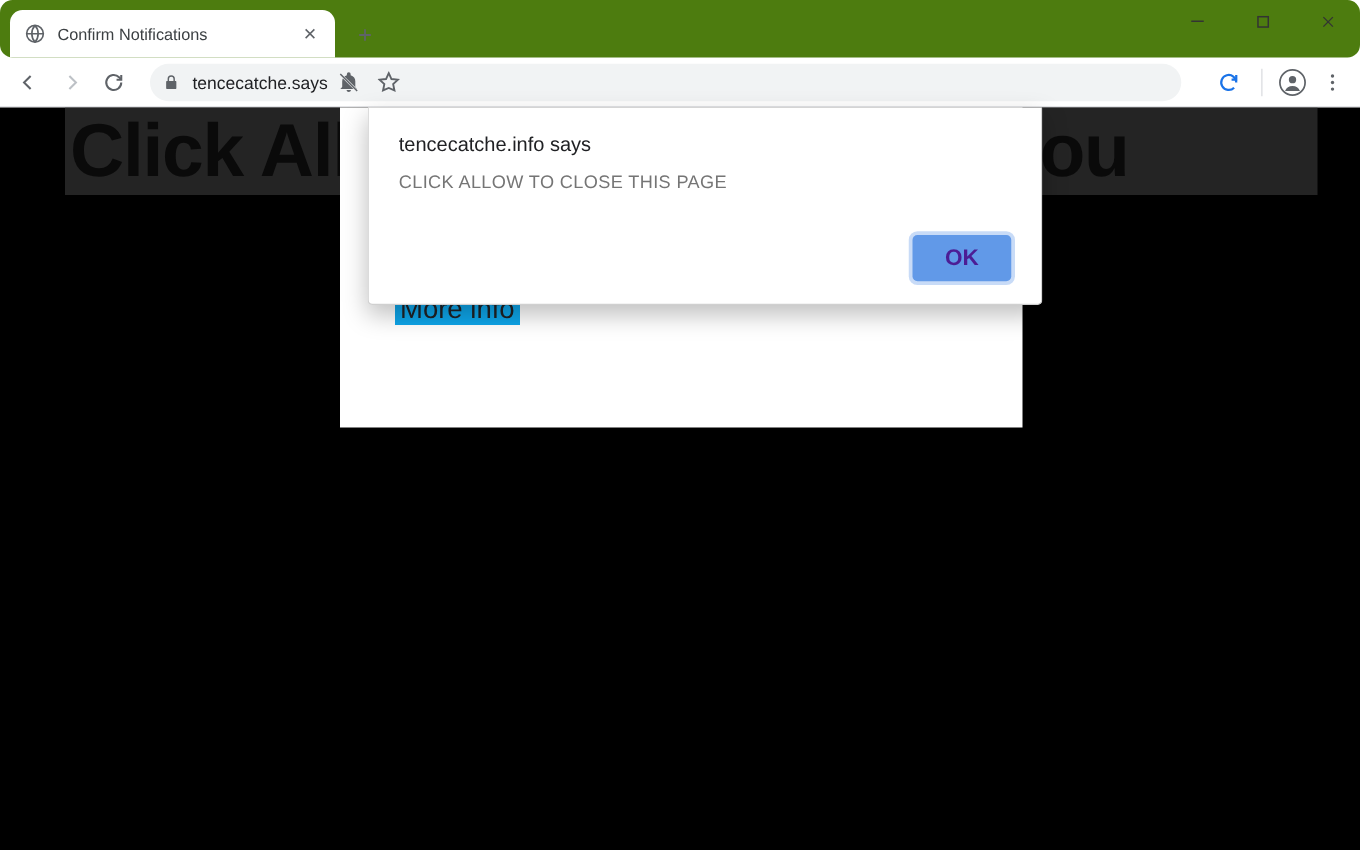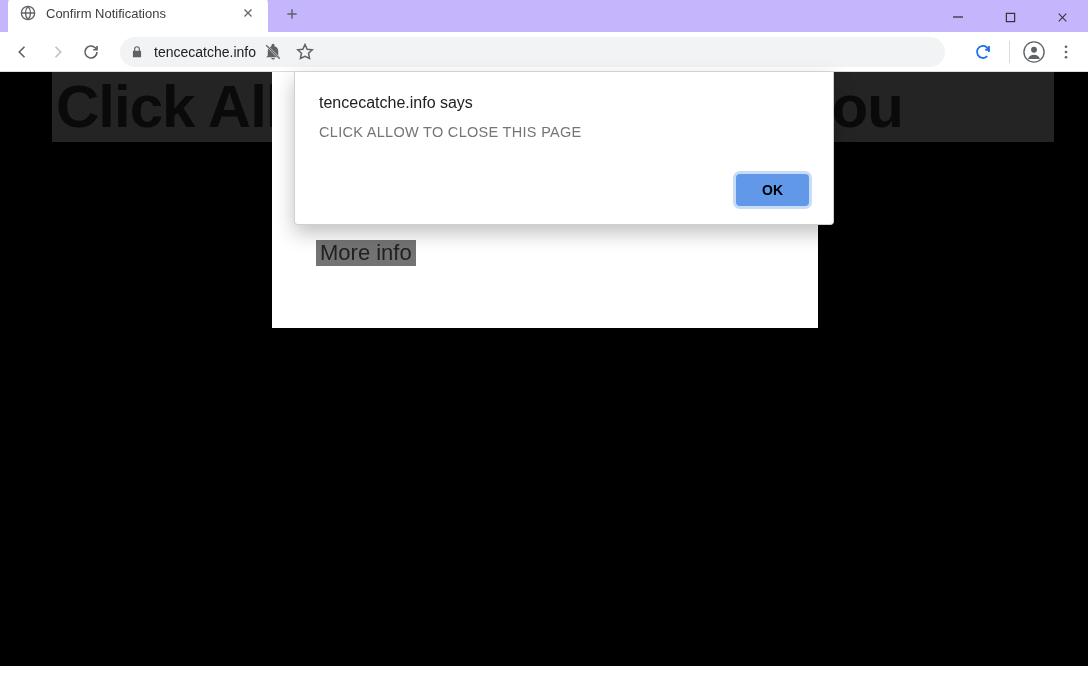--- a/index.html
+++ b/index.html
@@ -1,19 +1,19 @@
 <!DOCTYPE html>
 <html><head>
 <meta charset="utf-8">
 <style>
   * { box-sizing: border-box; margin: 0; padding: 0; font-family: "Segoe UI", Arial, sans-serif; }
   html, body { width: 1088px; height: 680px; overflow: hidden; background: #fff; }
 
   
-  .titlebar { height: 32px; background: #c4b5fd; display: flex; align-items: flex-end; position: relative; }
+  .titlebar { height: 46px; background: #4d7c0f; display: flex; align-items: flex-end; position: relative; border-radius: 10px; }
   .tab {
     margin-left: 8px; height: 38px; background: #fff; border-top-left-radius: 10px; border-top-right-radius: 10px;
     display: flex; align-items: center; padding: 0 12px 0 12px; min-width: 260px; position: relative;
   }
   .tab .favicon {
     width: 16px; height: 16px; margin-right: 10px; display: inline-flex; align-items: center; justify-content: center;
     color: #5f6368;
   }
   .tab .title { font-size: 13px; color: #3c4043; flex: 1; white-space: nowrap; overflow: hidden; text-overflow: ellipsis; }
   .tab .close {
@@ -53,38 +53,38 @@
   .big-banner {
     position: absolute; top: 0; left: 52px; right: 34px; height: 70px; background: rgba(60,60,60,0.6);
     font-size: 60px; font-weight: 800; color: #0a0a0a; line-height: 70px; letter-spacing: -1px;
     white-space: nowrap; overflow: hidden; padding-left: 4px;
   }
 
   .white-panel {
     position: absolute; top: 0; left: 272px; width: 546px; height: 256px; background: #fff;
   }
   .more-info {
-    position: absolute; left: 44px; top: 168px; background: #737373; color: #202124;
+    position: absolute; left: 44px; top: 148px; background: #0ea5e9; color: #202124;
     font-size: 22px; padding: 0 4px;
   }
 
   
   .js-dialog {
     position: absolute; top: 0; left: 294px; width: 540px; background: #fff;
     border: 1px solid #d0d0d0; border-top: none;
     border-bottom-left-radius: 4px; border-bottom-right-radius: 4px;
     box-shadow: 0 8px 20px rgba(0,0,0,0.25);
     padding: 22px 24px 18px 24px;
   }
   .js-dialog .hdr { font-size: 16px; color: #202124; margin-bottom: 12px; }
   .js-dialog .msg { font-size: 14.5px; color: #757575; letter-spacing: .3px; }
   .js-dialog .btn-row { display:flex; justify-content:flex-end; margin-top: 34px; }
   .js-dialog .ok {
-    background: #6199e8; color: #000000; border: none; border-radius: 4px;
-    padding: 8px 26px; font-size: 14px; font-weight: 600;
+    background: #6199e8; color: #4c1d95; border: none; border-radius: 4px;
+    padding: 8px 26px; font-size: 18px; font-weight: 600;
     box-shadow: 0 0 0 3px rgba(97,153,232,0.35);
   }
 
   svg { display:block; }
 </style>
 </head>
 <body>
 
 <div class="titlebar">
   <div class="tab">
@@ -143,21 +143,21 @@
         <path d="M20 4v5h-5"></path>
     </svg>
   </span>
 
   <div class="omnibox">
     <span class="lock">
       <svg width="14" height="14" viewBox="0 0 24 24" fill="currentColor">
         <path d="M7 10V7a5 5 0 0 1 10 0v3h1a1 1 0 0 1 1 1v9a1 1 0 0 1-1 1H6a1 1 0 0 1-1-1v-9a1 1 0 0 1 1-1h1zm2 0h6V7a3 3 0 0 0-6 0v3z"></path>
       </svg>
     </span>
-    <span class="url-domain">tencecatche.info</span>
+    <span class="url-domain">tencecatche.says</span>
     <span class="right-icons">
       <span>
         <svg width="18" height="18" viewBox="0 0 24 24" fill="currentColor">
           <path d="M12 22a2.5 2.5 0 0 0 2.45-2h-4.9A2.5 2.5 0 0 0 12 22zm7-5.3V11a7 7 0 0 0-5-6.7V3a2 2 0 0 0-4 0v1.3A7 7 0 0 0 5 11v5.7L3 19h18z"></path>
           <path d="M3 3l18 18" stroke="#f1f3f4" stroke-width="2.8"></path>
           <path d="M3 3l18 18" stroke="currentColor" stroke-width="1.6"></path>
         </svg>
       </span>
       <span>
         <svg width="18" height="18" viewBox="0 0 24 24" fill="none" stroke="currentColor" stroke-width="2">

